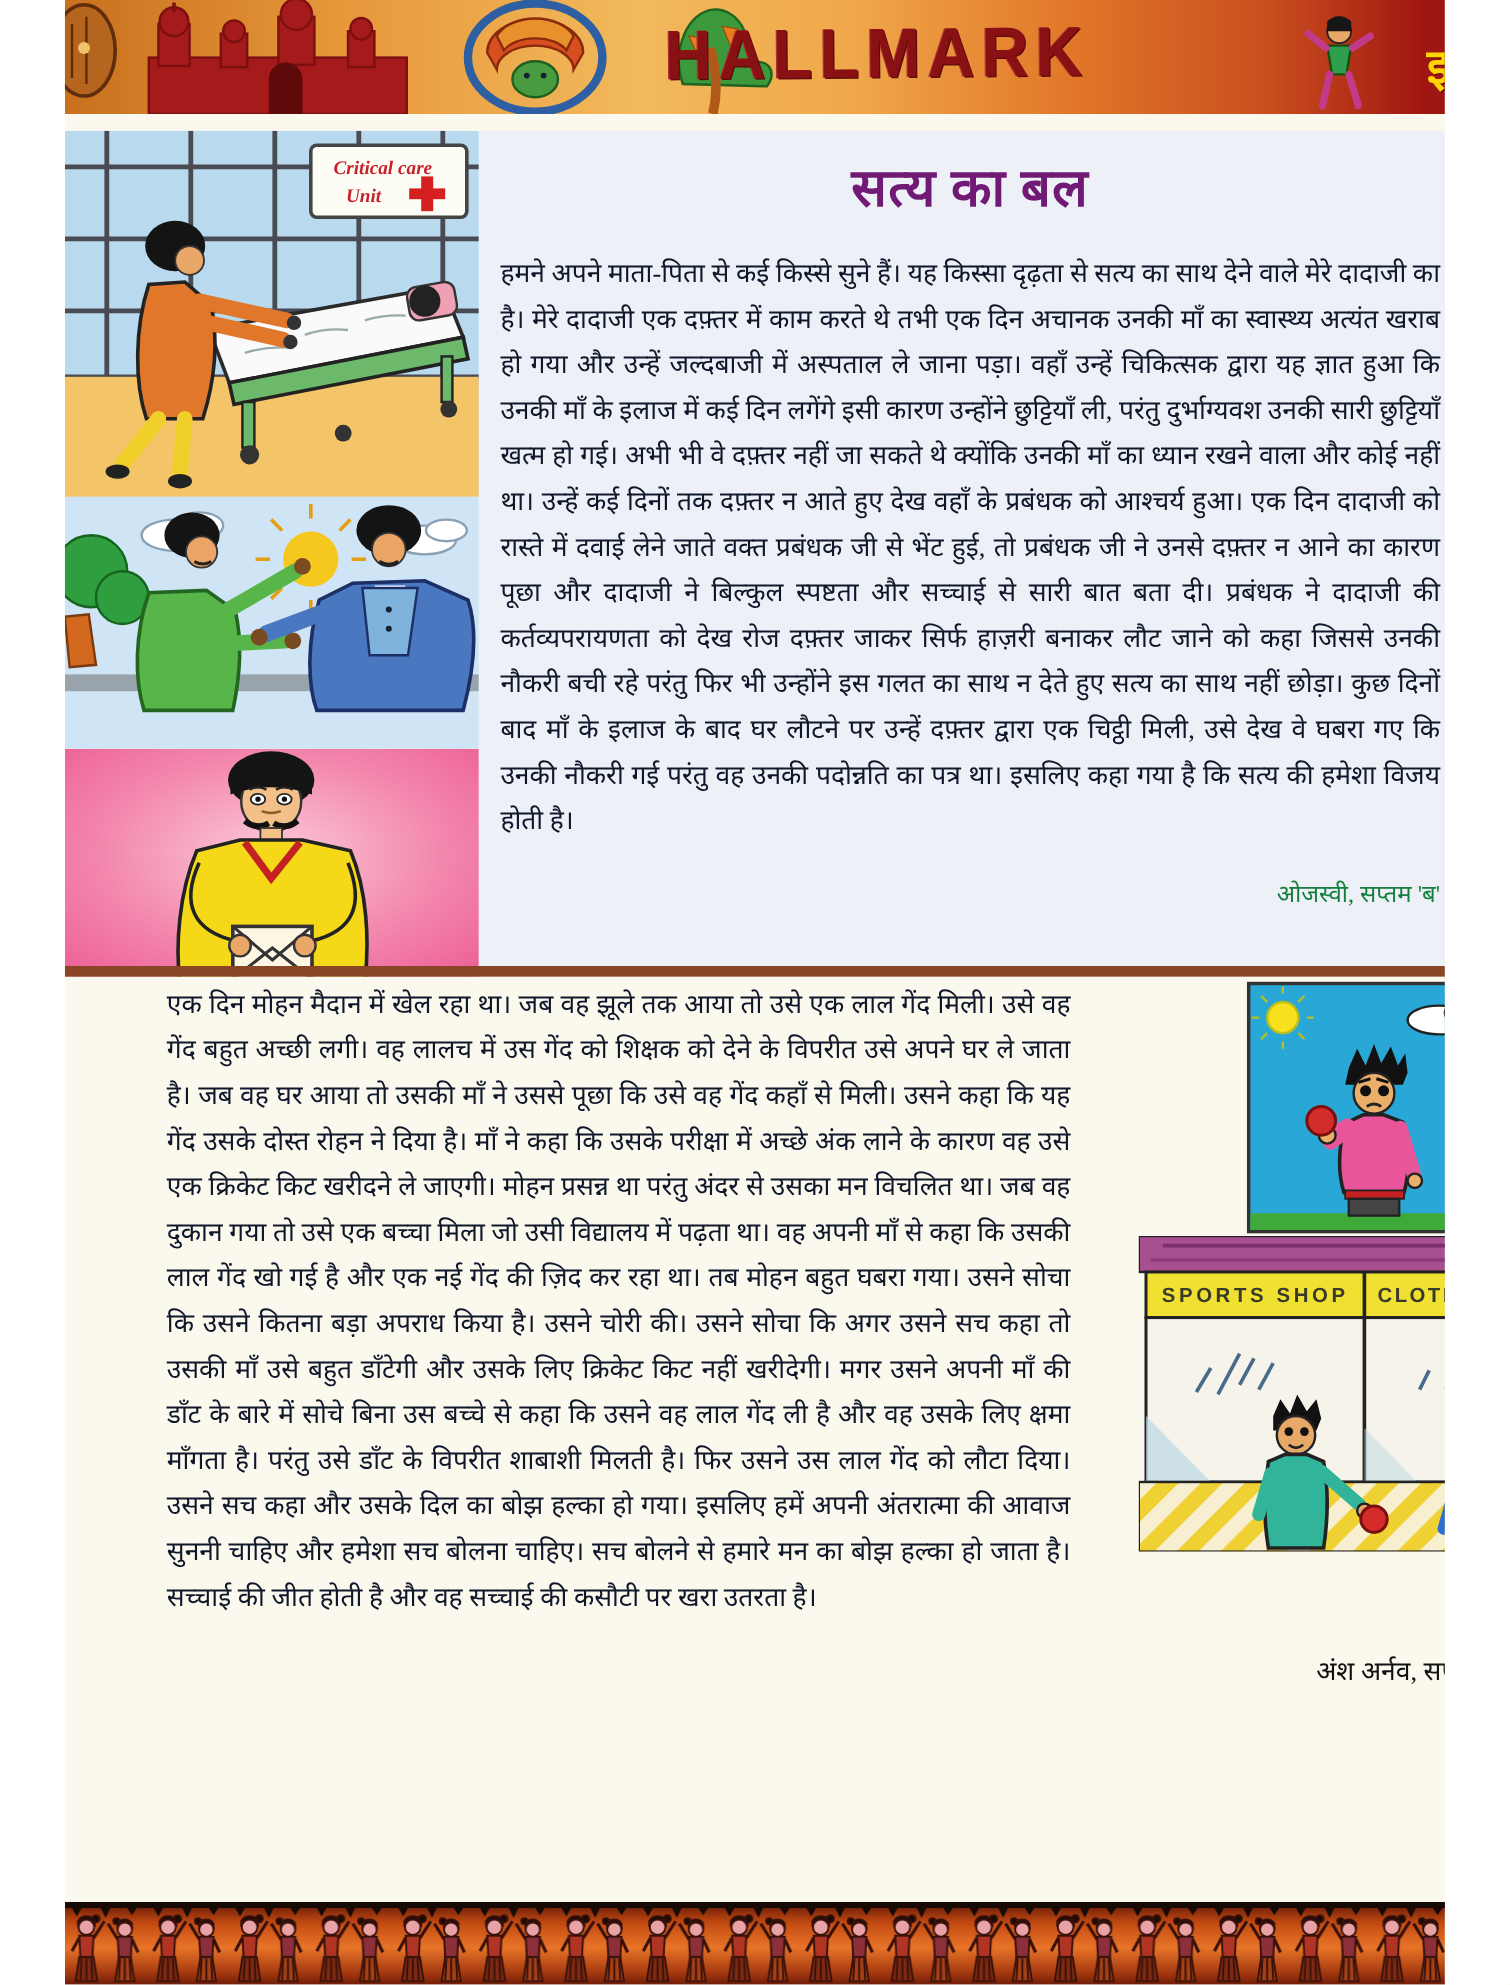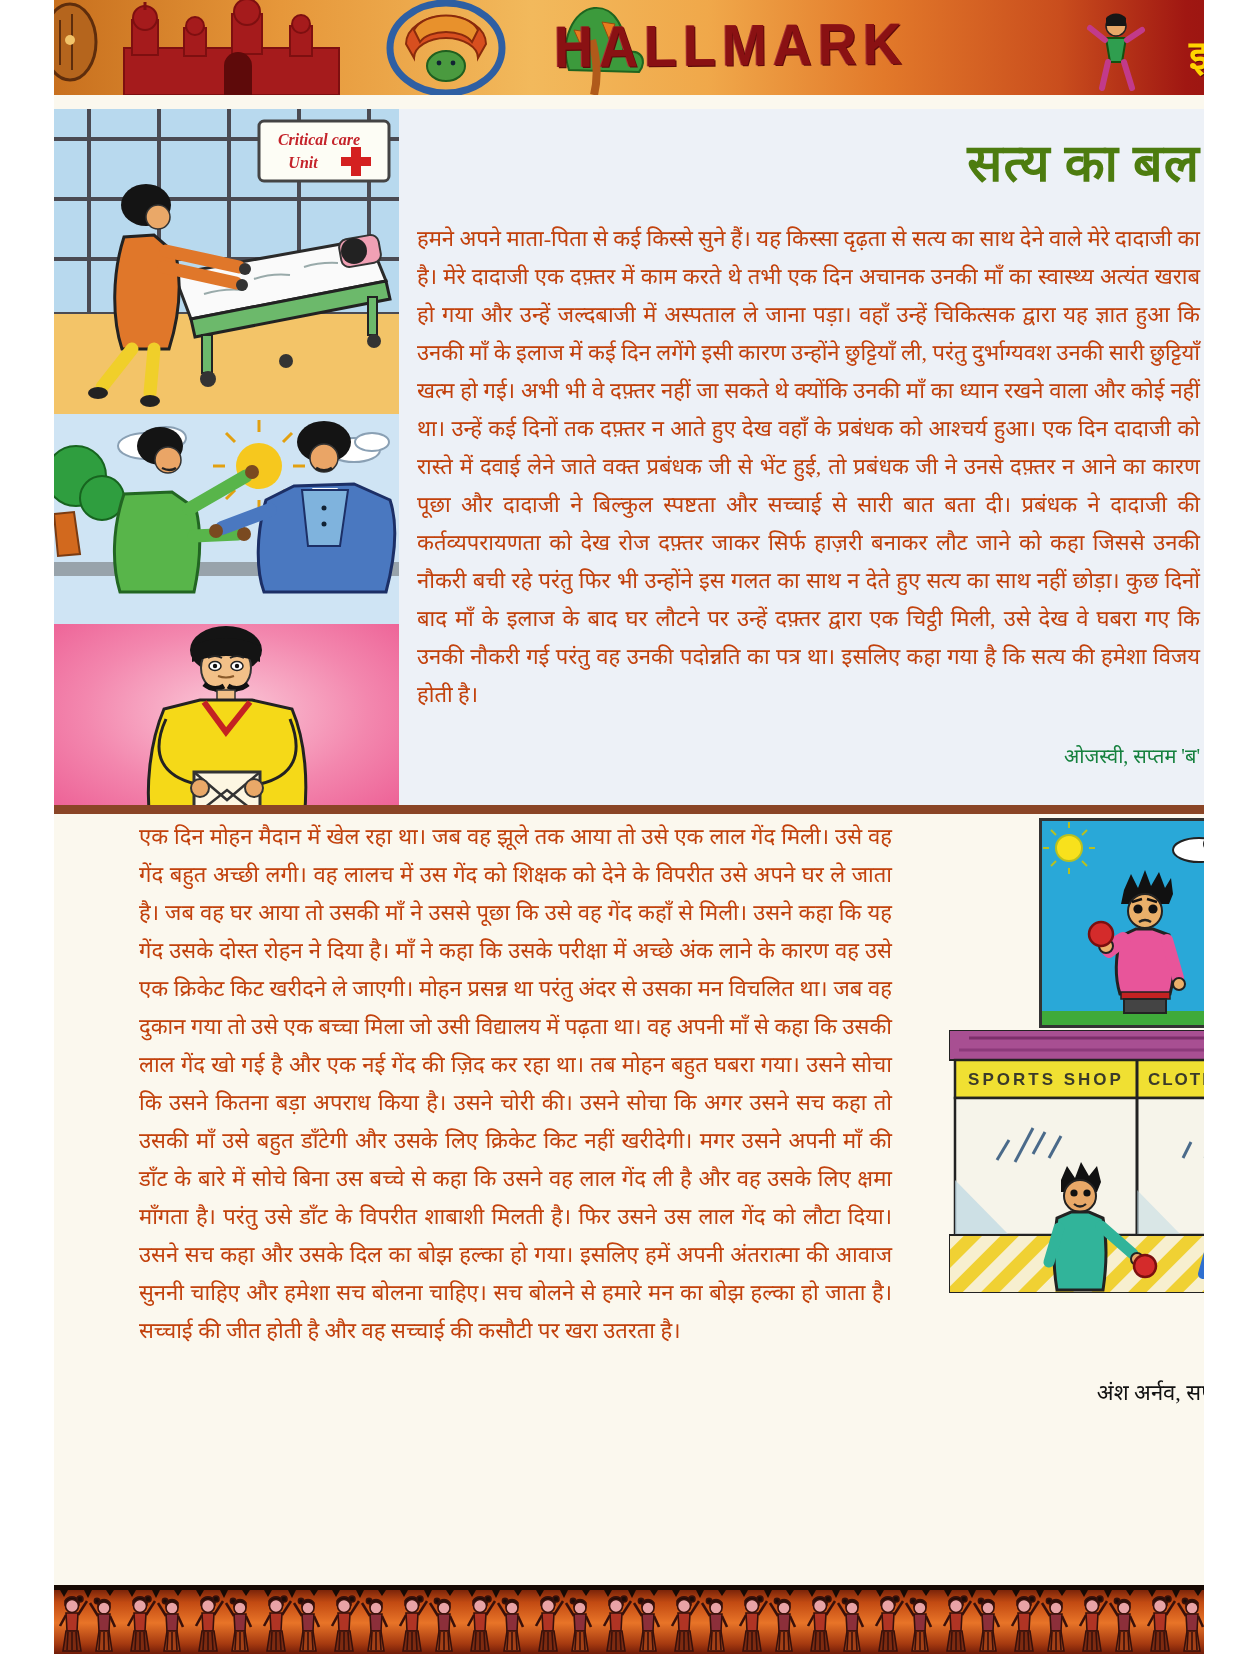--- a/index.html
+++ b/index.html
@@ -27,25 +27,25 @@
 
   
   .section1 {
     position:absolute; top:109px; left:0; width:1258px; height:710px;
     background:#edf1f7; display:flex;
   }
   .art1-illustration { width:345px; flex:0 0 345px; height:710px; }
   .art1-illustration svg { display:block; }
   .art1-content { flex:1; padding:10px 112px 0 18px; }
   .article1-title {
-    text-align:right; color:#4d7c0f; font-size:52px; font-weight:700;
+    text-align:center; color:#701a75; font-size:44px; font-weight:700;
     margin:6px 0 24px 0; letter-spacing:1px;
   }
   .article-body {
-    font-size:22px; line-height:38px; color:#c2410c; text-align:justify;
+    font-size:22px; line-height:38px; color:#0f172a; text-align:justify;
   }
   .author-line {
     text-align:right; font-size:20px; color:#15803d; margin-top:28px;
   }
 
   
   .divider { position:absolute; top:805px; left:0; width:1258px; height:9px; background:#8a4526; }
 
   
   .section2 {

